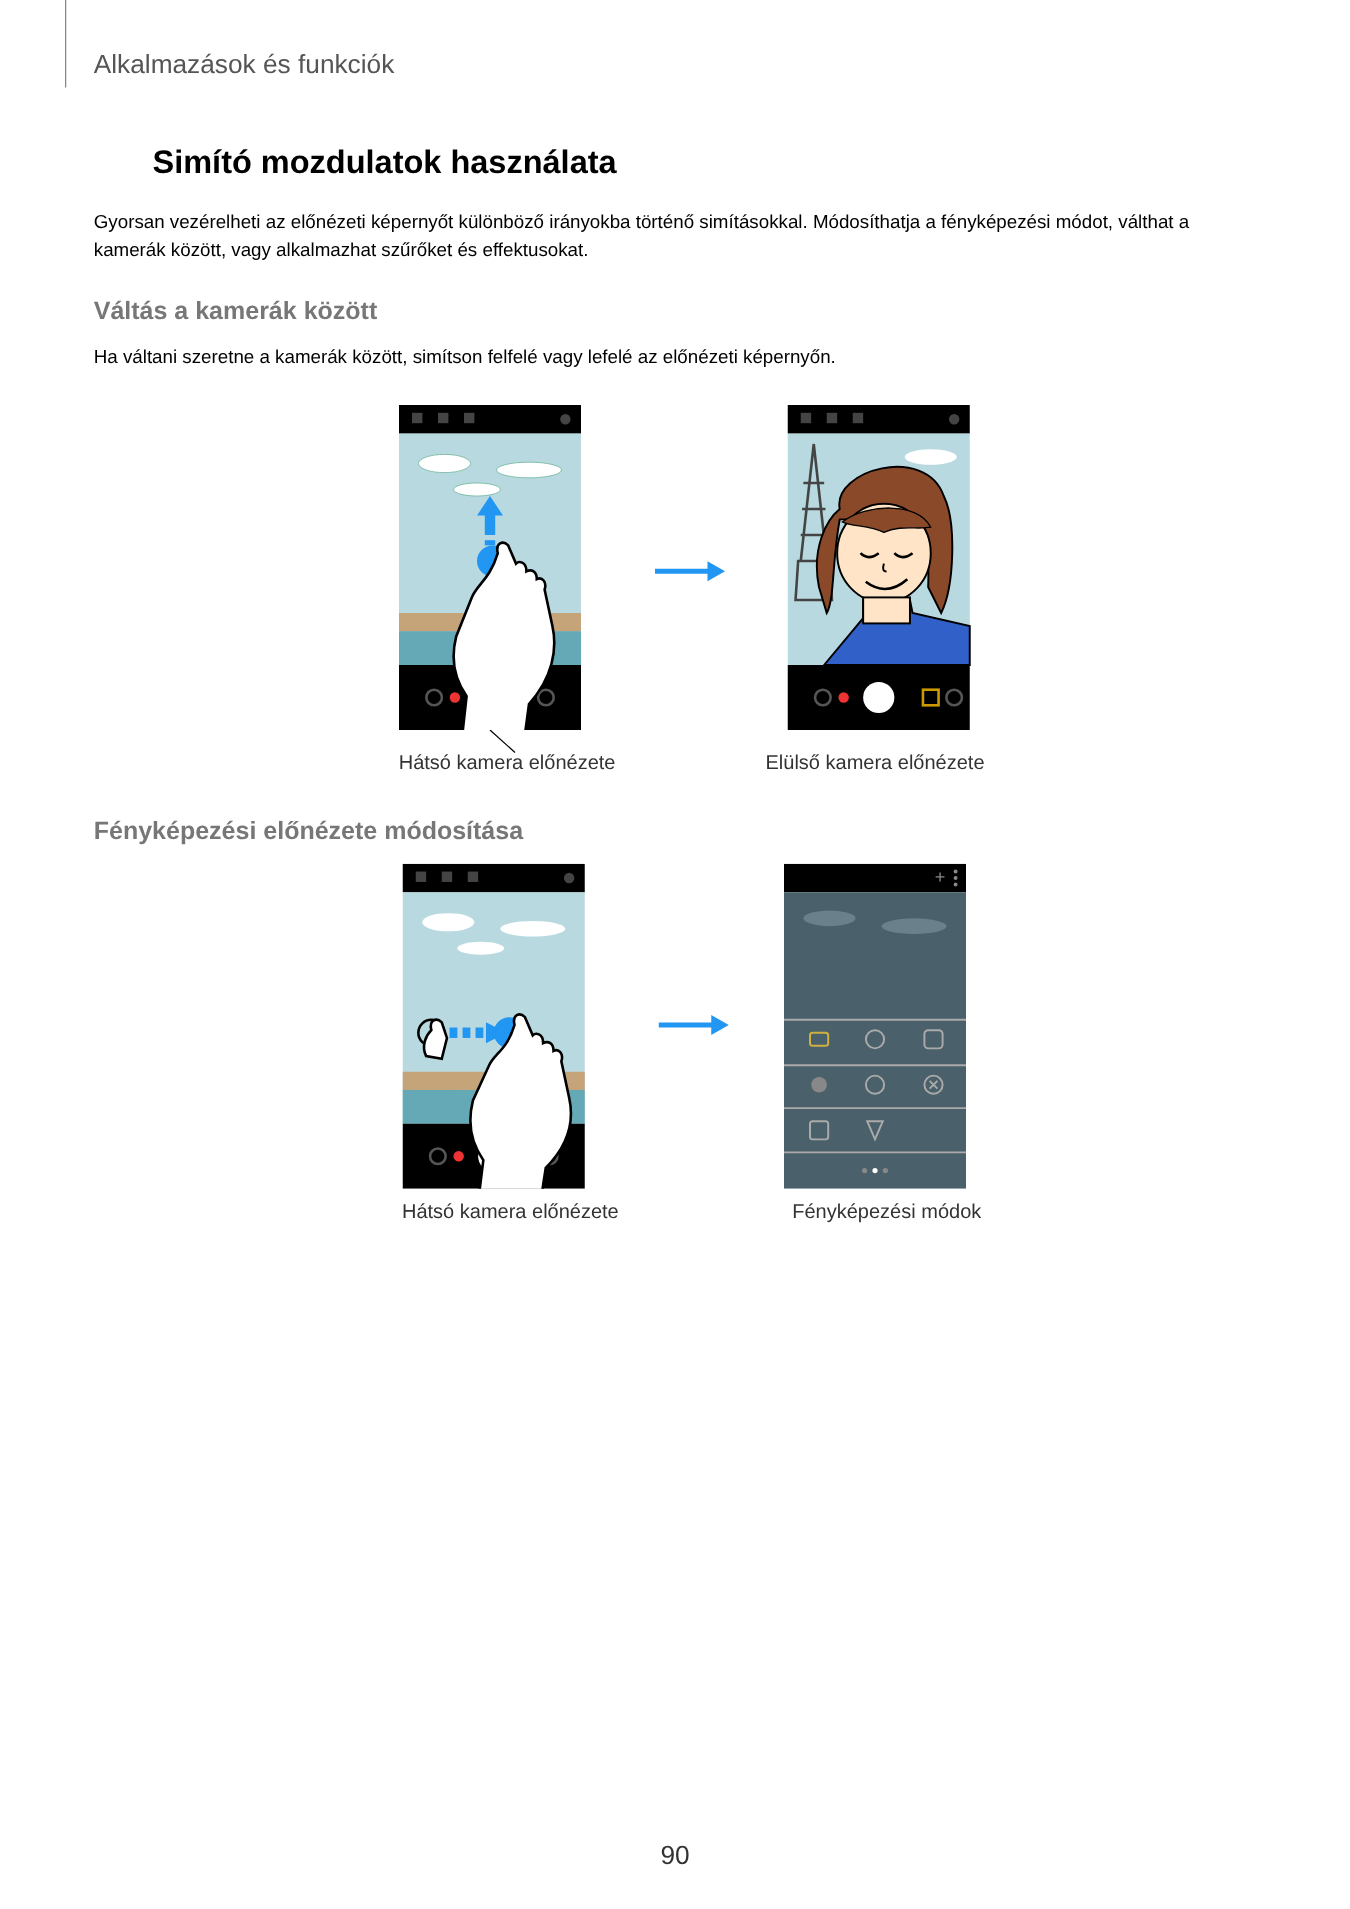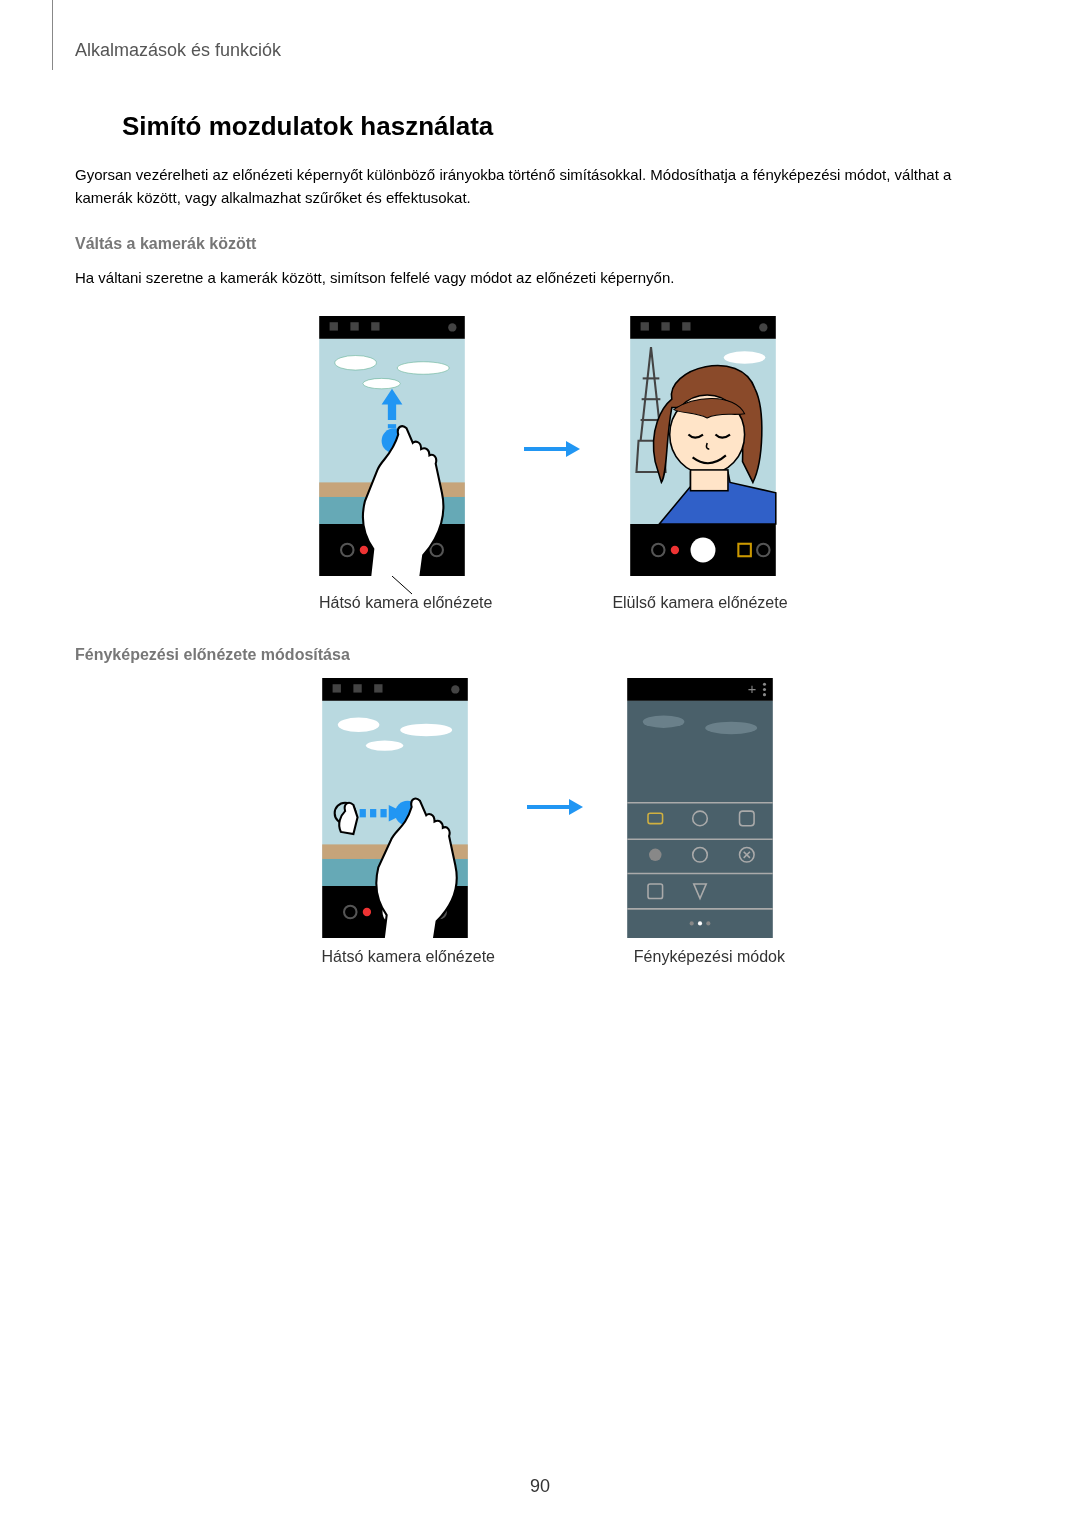--- a/index.html
+++ b/index.html
@@ -17,37 +17,37 @@
   }
   .left-rule {
     position: absolute;
     left: 52px;
     top: 0;
     width: 1px;
     height: 70px;
     background: #888;
   }
   .header {
-    font-size: 18px;
+    font-size: 21px;
     color: #555;
     margin-bottom: 50px;
   }
   h1.section-title {
     font-size: 26px;
     font-weight: bold;
     margin-bottom: 22px;
     margin-left: 47px;
   }
   p.body {
     font-size: 15px;
     line-height: 1.5;
     margin-bottom: 26px;
   }
   h2.subsection {
-    font-size: 16px;
+    font-size: 20px;
     font-weight: bold;
     color: #777;
     margin-top: 12px;
     margin-bottom: 14px;
   }
   .figure-row {
     display: flex;
     justify-content: center;
     align-items: center;
     gap: 30px;
@@ -68,39 +68,39 @@
   .arrow-between {
     display: flex;
     align-items: center;
     justify-content: center;
   }
   .page-number {
     position: absolute;
     bottom: 30px;
     left: 0; right: 0;
     text-align: center;
-    font-size: 18px;
+    font-size: 21px;
     color: #333;
   }
 </style>
 </head>
 <body>
 
 <div class="left-rule"></div>
 
 <div class="page">
 
   <div class="header">Alkalmazások és funkciók</div>
 
   <h1 class="section-title">Simító mozdulatok használata</h1>
 
   <p class="body">Gyorsan vezérelheti az előnézeti képernyőt különböző irányokba történő simításokkal. Módosíthatja a fényképezési módot, válthat a kamerák között, vagy alkalmazhat szűrőket és effektusokat.</p>
 
   <h2 class="subsection">Váltás a kamerák között</h2>
-  <p class="body">Ha váltani szeretne a kamerák között, simítson felfelé vagy módot az előnézeti képernyőn.</p>
+  <p class="body">Ha váltani szeretne a kamerák között, simítson felfelé vagy lefelé az előnézeti képernyőn.</p>
 
   <div class="figure-row">
 
     <div class="illus">
       <svg width="200" height="260" viewBox="0 0 140 250">
 
         <rect x="0" y="0" width="140" height="22" fill="#000"></rect>
         <rect x="10" y="6" width="8" height="8" fill="#444"></rect>
         <rect x="30" y="6" width="8" height="8" fill="#444"></rect>
         <rect x="50" y="6" width="8" height="8" fill="#444"></rect>

